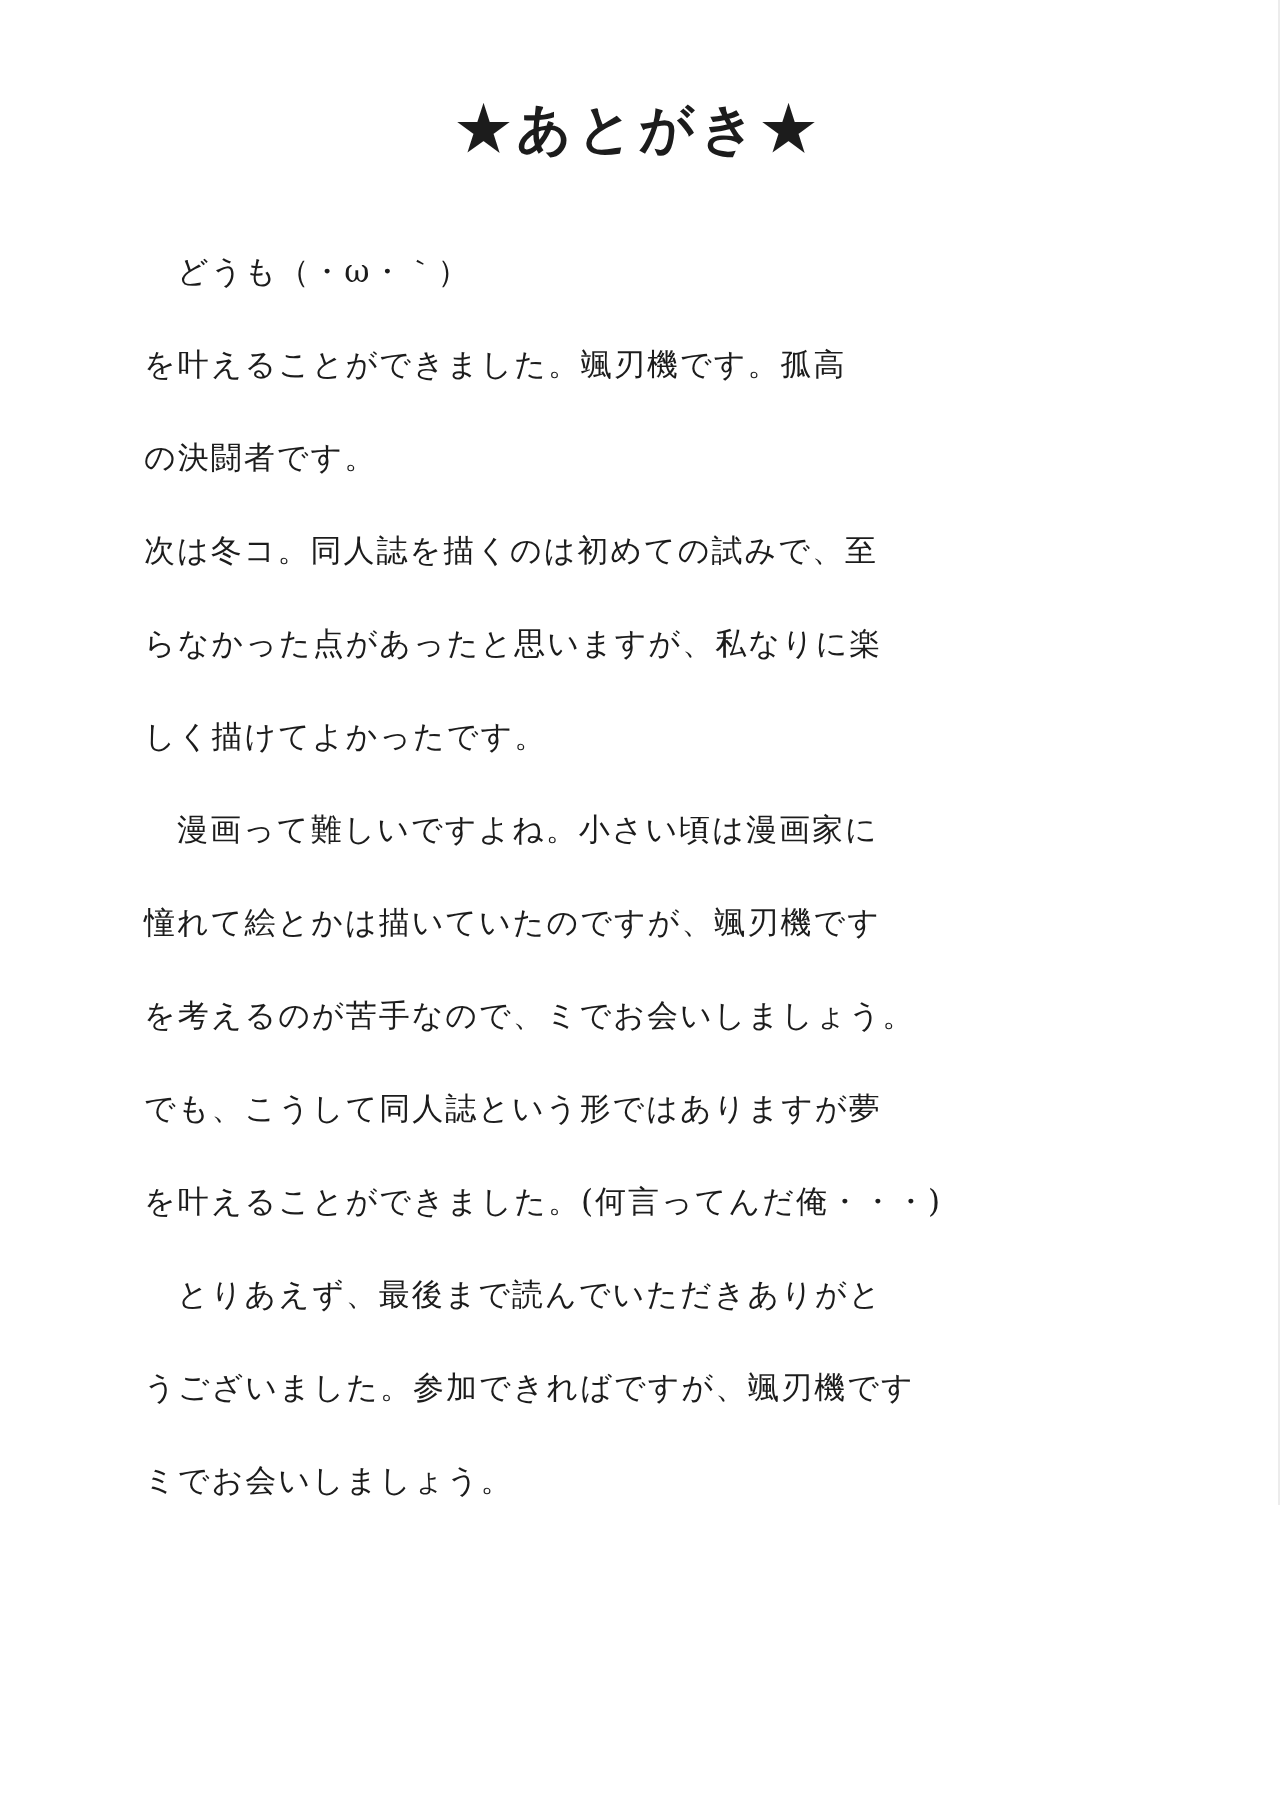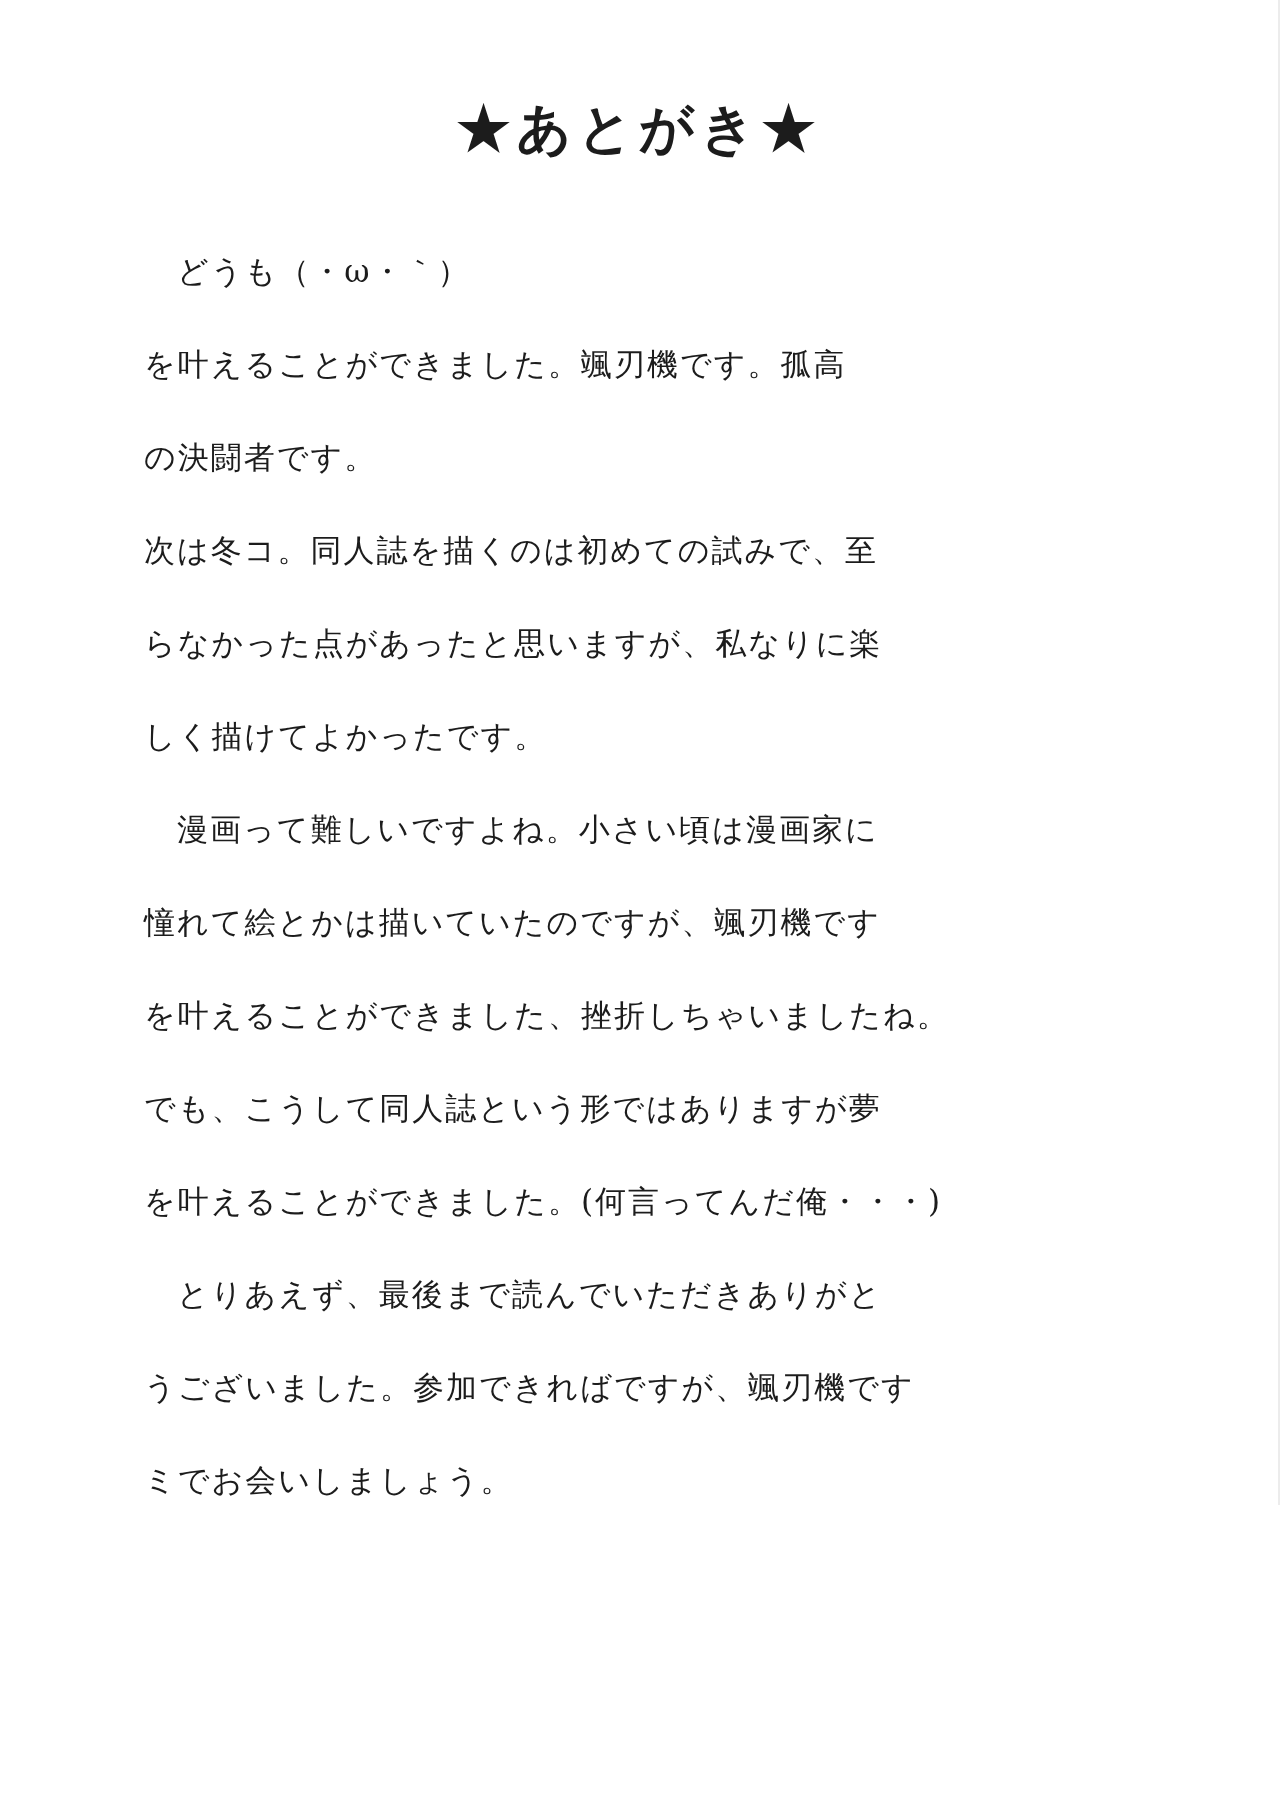--- a/index.html
+++ b/index.html
@@ -56,21 +56,21 @@
 
   <div class="body">
     <p>　どうも（・ω・｀）</p>
     <p>を叶えることができました。颯刃機です。孤高</p>
     <p>の決闘者です。</p>
     <p>次は冬コ。同人誌を描くのは初めての試みで、至</p>
     <p>らなかった点があったと思いますが、私なりに楽</p>
     <p>しく描けてよかったです。</p>
     <p>　漫画って難しいですよね。小さい頃は漫画家に</p>
     <p>憧れて絵とかは描いていたのですが、颯刃機です</p>
-    <p>を叶えることができました、挫折しちゃいましたね。</p>
+    <p>を考えるのが苦手なので、ミでお会いしましょう。</p>
     <p>でも、こうして同人誌という形ではありますが夢</p>
     <p>を叶えることができました。(何言ってんだ俺・・・)</p>
     <p>　とりあえず、最後まで読んでいただきありがと</p>
     <p>うございました。参加できればですが、颯刃機です</p>
     <p>ミでお会いしましょう。</p>
     <p>それではノシ</p>
   </div>
 
   <div class="signature">颯刃機</div>
 </div>

